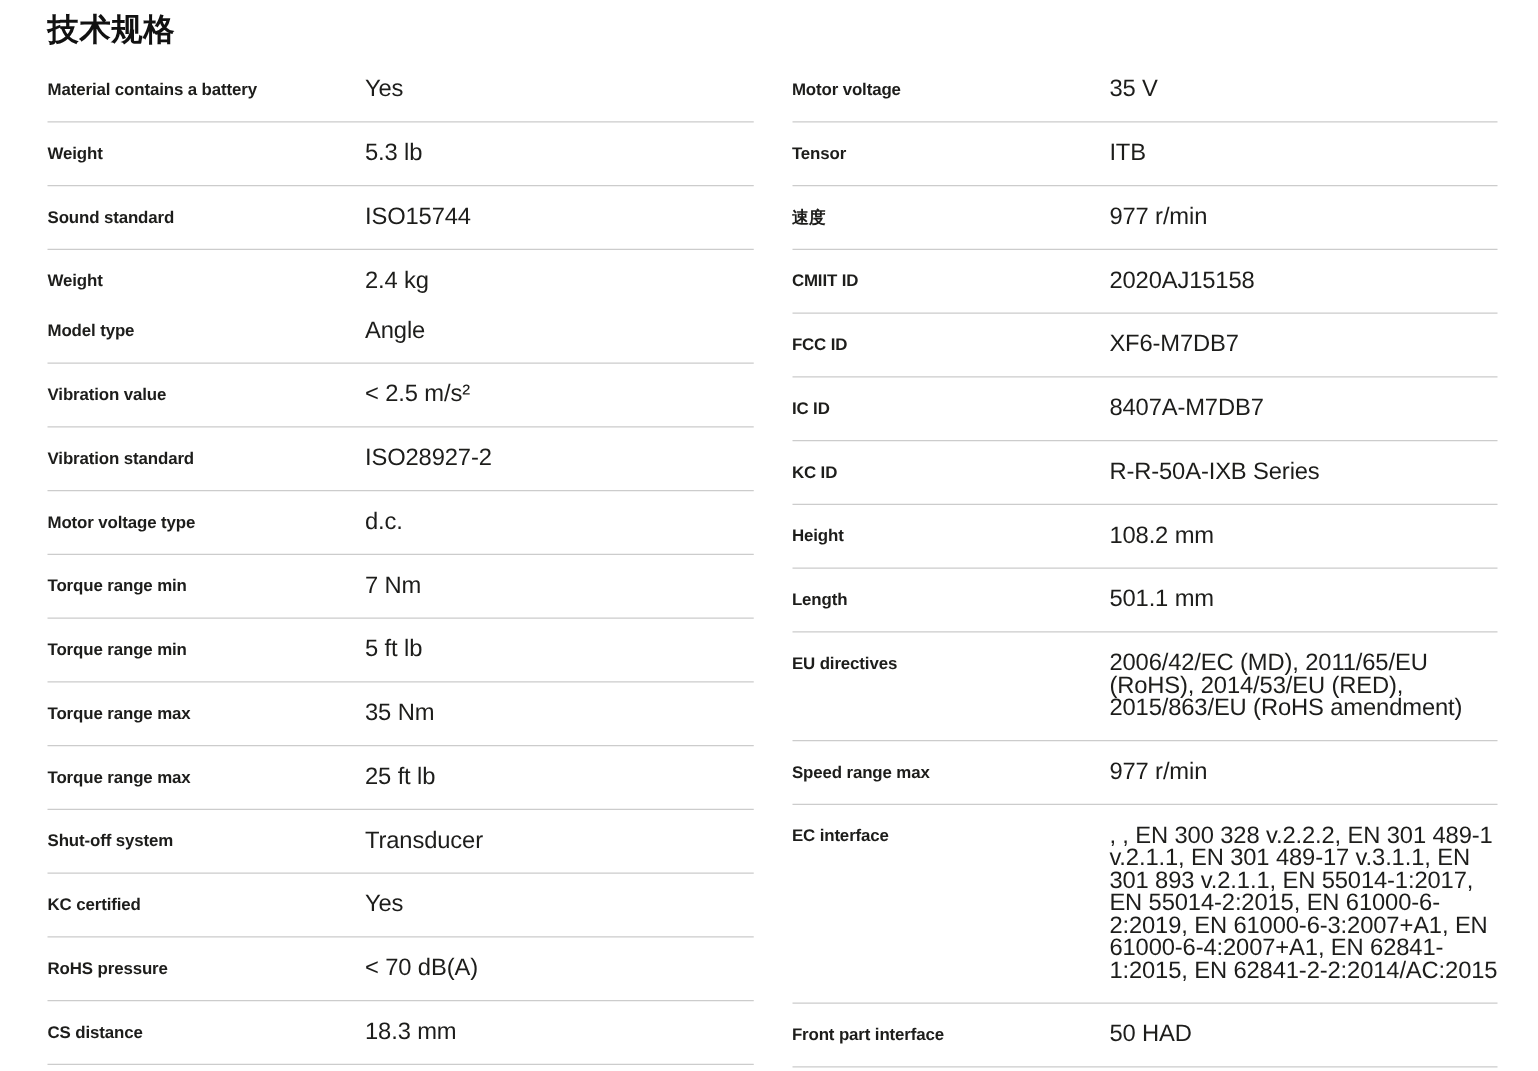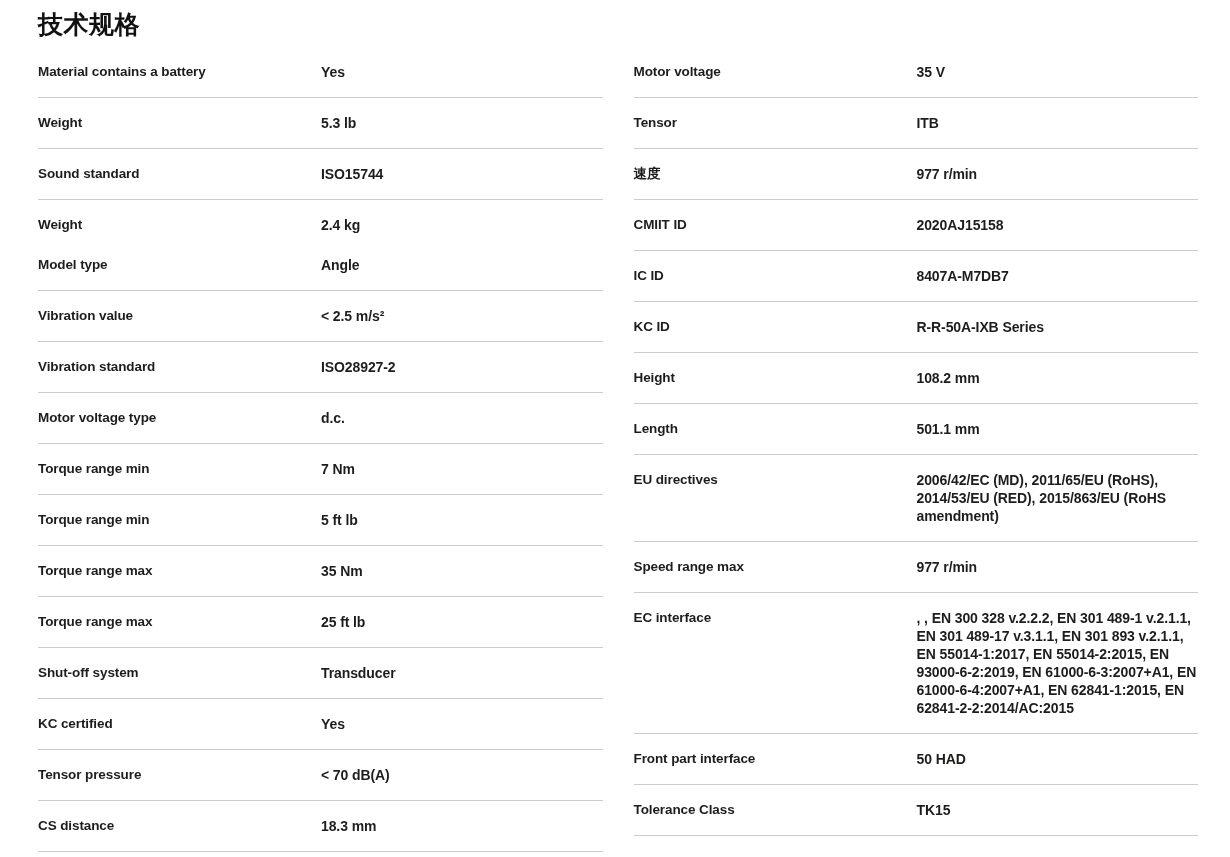--- a/index.html
+++ b/index.html
@@ -38,26 +38,25 @@
     flex: 0 0 254px;
     padding-right: 12px;
     font-size: 13.5px;
     font-weight: 700;
     line-height: 18px;
     letter-spacing: -0.1px;
   }
   .spec-value {
     flex: 1 1 auto;
     min-width: 0;
-    font-size: 14px;
-    font-weight: 700;
+    font-size: 19px;
+    font-weight: 400;
     line-height: 18px;
     letter-spacing: -0.1px;
     word-wrap: break-word;
-    margin-left: 29px;
   }
 </style>
 </head>
 <body>
 
 <div class="page">
   <h1 class="page-title">技术规格</h1>
   <div class="tables">
     <div class="spec-col" id="col-left">
         <div class="spec-row">
@@ -137,21 +136,21 @@
           </div>
         </div>
         <div class="spec-row">
           <div class="spec-pair">
             <div class="spec-label">KC certified</div>
             <div class="spec-value">Yes</div>
           </div>
         </div>
         <div class="spec-row">
           <div class="spec-pair">
-            <div class="spec-label">Tensor pressure</div>
+            <div class="spec-label">RoHS pressure</div>
             <div class="spec-value">&lt; 70 dB(A)</div>
           </div>
         </div>
         <div class="spec-row">
           <div class="spec-pair">
             <div class="spec-label">CS distance</div>
             <div class="spec-value">18.3 mm</div>
           </div>
         </div>
       </div>
@@ -175,20 +174,26 @@
           </div>
         </div>
         <div class="spec-row">
           <div class="spec-pair">
             <div class="spec-label">CMIIT ID</div>
             <div class="spec-value">2020AJ15158</div>
           </div>
         </div>
         <div class="spec-row">
           <div class="spec-pair">
+            <div class="spec-label">FCC ID</div>
+            <div class="spec-value">XF6-M7DB7</div>
+          </div>
+        </div>
+        <div class="spec-row">
+          <div class="spec-pair">
             <div class="spec-label">IC ID</div>
             <div class="spec-value">8407A-M7DB7</div>
           </div>
         </div>
         <div class="spec-row">
           <div class="spec-pair">
             <div class="spec-label">KC ID</div>
             <div class="spec-value">R-R-50A-IXB Series</div>
           </div>
         </div>
@@ -212,21 +217,21 @@
         </div>
         <div class="spec-row">
           <div class="spec-pair">
             <div class="spec-label">Speed range max</div>
             <div class="spec-value">977 r/min</div>
           </div>
         </div>
         <div class="spec-row">
           <div class="spec-pair">
             <div class="spec-label">EC interface</div>
-            <div class="spec-value">, , EN 300 328 v.2.2.2, EN 301 489-1 v.2.1.1, EN 301 489-17 v.3.1.1, EN 301 893 v.2.1.1, EN 55014-1:2017, EN 55014-2:2015, EN 93000-6-2:2019, EN 61000-6-3:2007+A1, EN 61000-6-4:2007+A1, EN 62841-1:2015, EN 62841-2-2:2014/AC:2015</div>
+            <div class="spec-value">, , EN 300 328 v.2.2.2, EN 301 489-1 v.2.1.1, EN 301 489-17 v.3.1.1, EN 301 893 v.2.1.1, EN 55014-1:2017, EN 55014-2:2015, EN 61000-6-2:2019, EN 61000-6-3:2007+A1, EN 61000-6-4:2007+A1, EN 62841-1:2015, EN 62841-2-2:2014/AC:2015</div>
           </div>
         </div>
         <div class="spec-row">
           <div class="spec-pair">
             <div class="spec-label">Front part interface</div>
             <div class="spec-value">50 HAD</div>
           </div>
         </div>
         <div class="spec-row">
           <div class="spec-pair">

